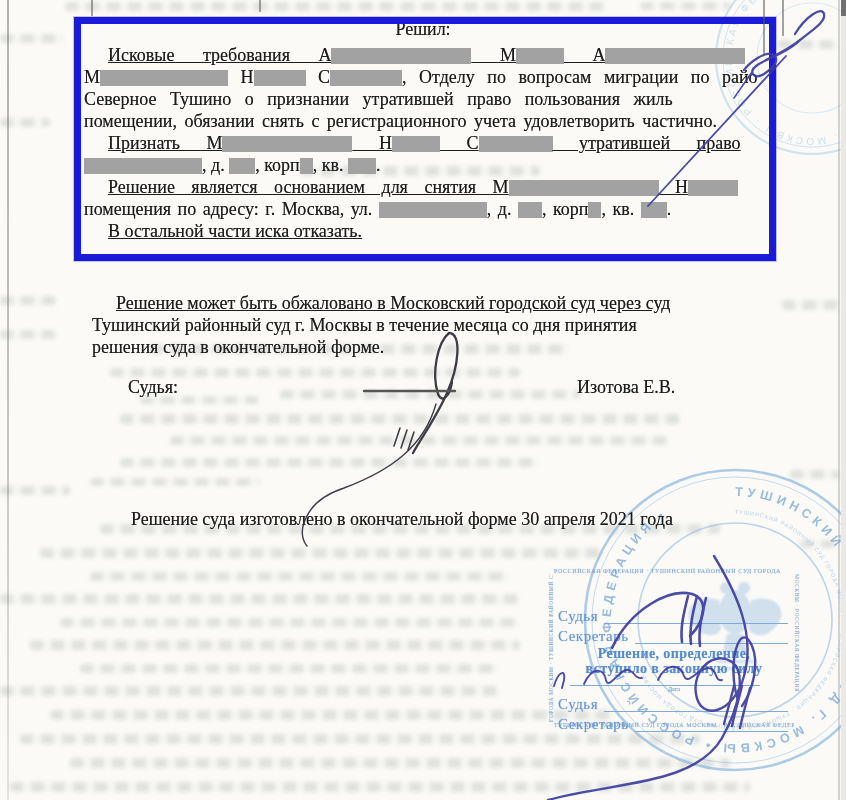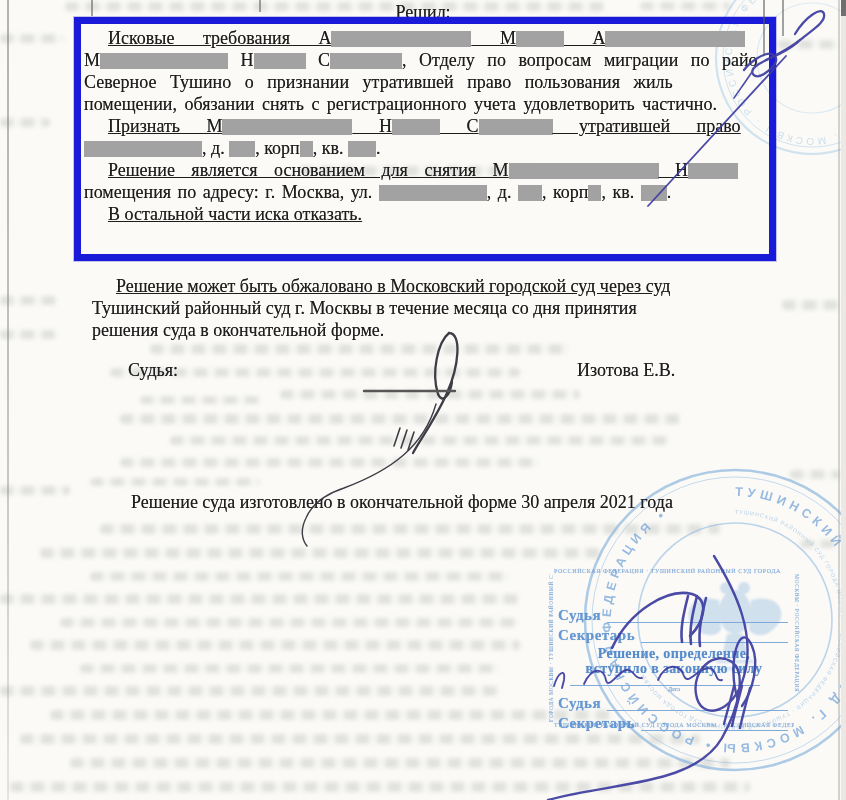--- a/index.html
+++ b/index.html
@@ -4,21 +4,21 @@
 <style>
   html,body{margin:0;padding:0;}
   body{width:846px;height:800px;overflow:hidden;background:#e8e6e2;}
   .page{position:relative;width:846px;height:800px;background:#fbfaf7;overflow:hidden;
         font-family:"Liberation Serif","DejaVu Serif",serif;}
   
   .smudge{position:absolute;border-radius:4px;filter:blur(2px);opacity:.55;
     background:repeating-linear-gradient(90deg,rgba(125,136,128,.38) 0 13px,rgba(125,136,128,.07) 13px 21px);}
   
   .doc{position:absolute;color:#1d1d1d;font-size:18px;
-       text-shadow:0 0 .6px rgba(30,30,30,.65);}
+       text-shadow:0 0 .6px rgba(30,30,30,.65);margin-top:17px;}
   .line{height:22px;white-space:nowrap;}
   .ind{padding-left:24px;text-decoration:underline;}
   .ws2 .seg{word-spacing:2px}.ws3 .seg{word-spacing:3px}.ws5 .seg{word-spacing:5px}.ws8 .seg{word-spacing:8px}.ws9 .seg{word-spacing:9px}.ws12 .seg{word-spacing:12px}.ws22 .seg{word-spacing:22px}
   .ws24 .seg{word-spacing:24px}
   .redact{display:inline-block;height:16px;background:#a2a2a2;vertical-align:-3px;}
   .header-line{position:absolute;top:2px;left:0;width:846px;text-align:center;}
   
   .blue-box{position:absolute;left:74px;top:17px;width:702px;height:244px;
     border:7px solid #1a1ad9;box-sizing:border-box;z-index:6;pointer-events:none;
     box-shadow:0 0 0 1px rgba(26,26,217,.25);}
@@ -28,21 +28,21 @@
     text-shadow:0 0 1px rgba(100,150,210,.55);}
   .micro{position:absolute;font-size:6px;letter-spacing:.6px;white-space:nowrap;
     overflow:hidden;color:#6d9cd4;opacity:.9;}
   .micro.top{left:6px;right:6px;top:0;}
   .micro.bottom{left:6px;right:6px;bottom:0;}
   .micro.vert{writing-mode:vertical-rl;transform:rotate(180deg);top:6px;bottom:6px;height:148px;font-size:5.5px;}
   .micro.vleft{left:0;}
   .micro.vright{right:0;transform:none;}
   .stamp-title{position:absolute;top:10px;left:10px;right:4px;text-align:center;
     font-size:20px;font-weight:bold;letter-spacing:8px;color:#4f87c9;white-space:nowrap;}
-  .srow{position:absolute;left:10px;right:12px;display:flex;align-items:center;height:18px;font-weight:bold;}
+  .srow{position:absolute;left:10px;right:12px;display:flex;align-items:flex-end;height:18px;}
   .slabel{font-size:15px;line-height:15px;letter-spacing:.5px;}
   .sline{flex:1;border-bottom:1.4px solid #7aa6d8;margin-left:6px;height:14px;}
   .scenter{position:absolute;left:8px;right:8px;text-align:center;font-size:14px;
     font-weight:bold;color:#4f87c9;letter-spacing:.4px;white-space:nowrap;}
   .sdate-line{position:absolute;left:22px;right:40px;top:116px;border-bottom:1.2px solid #7aa6d8;height:1px;}
   .sdate-label{position:absolute;top:118px;left:0;right:0;text-align:center;font-size:6px;color:#6d9cd4;}
   
   .edge{position:absolute;z-index:9;pointer-events:none;}
   .edge-left{left:7px;top:0;width:2px;height:800px;
     background:linear-gradient(180deg,rgba(130,130,130,.6),rgba(130,130,130,.45) 55%,rgba(130,130,130,.18));}

